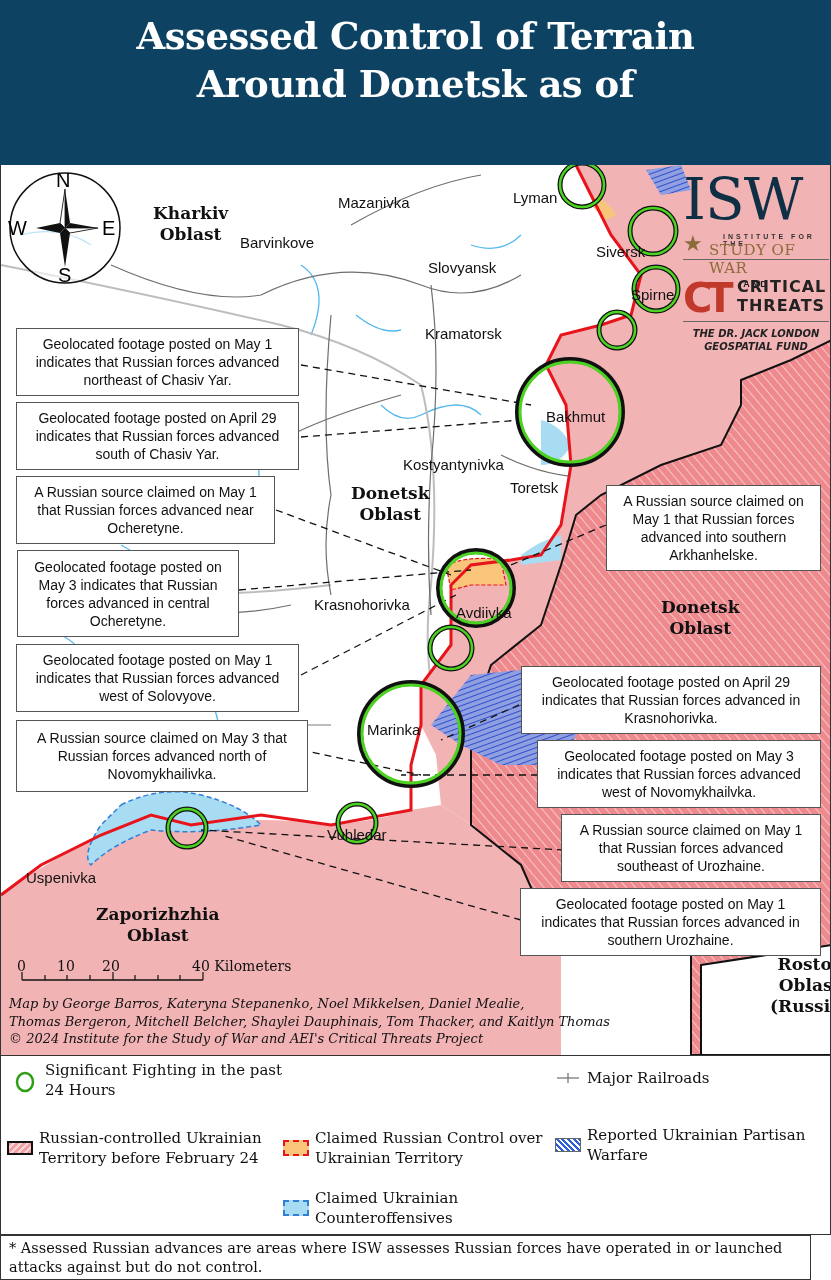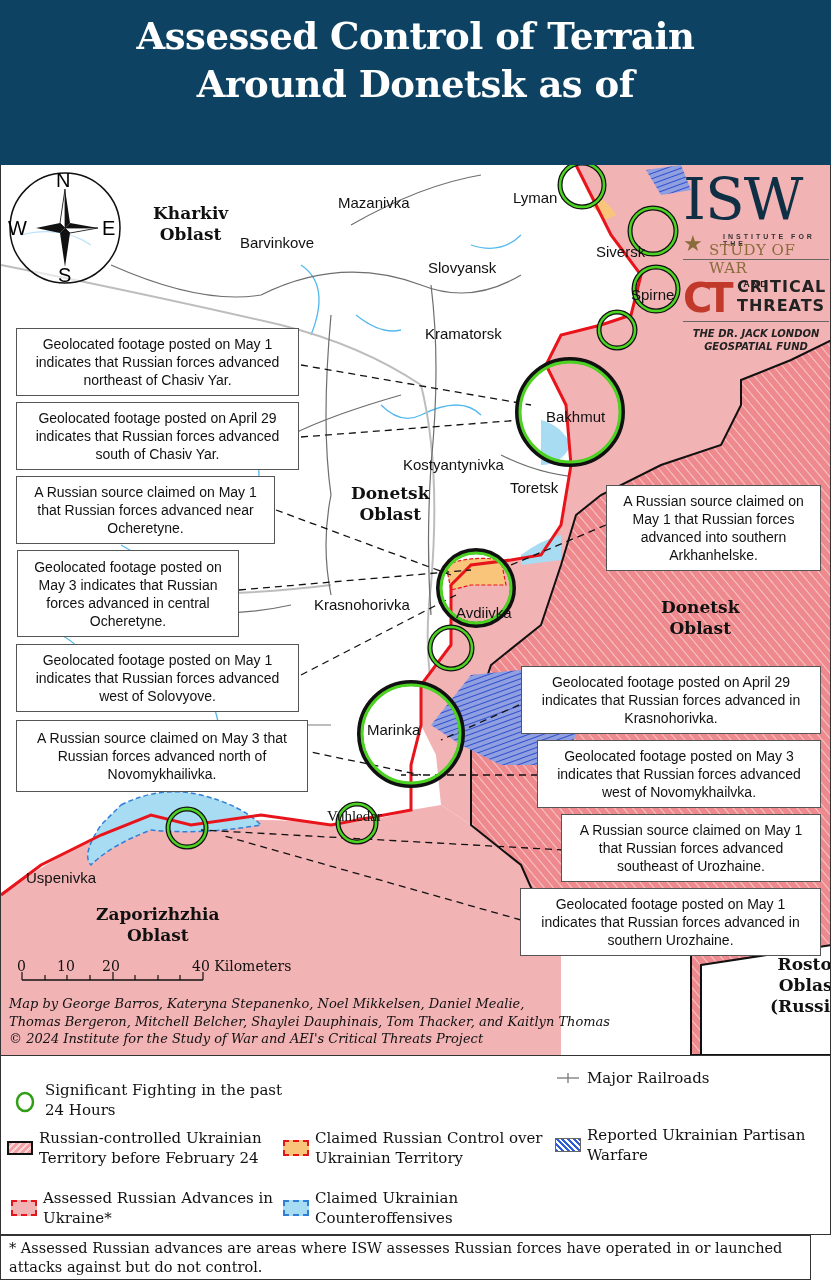--- a/index.html
+++ b/index.html
@@ -225,21 +225,21 @@
   <span class="place" style="left:427px;top:94px;">Slovyansk</span>
   <span class="place" style="left:595px;top:78px;">Siversk</span>
   <span class="place" style="left:630px;top:121px;">Spirne</span>
   <span class="place" style="left:424px;top:160px;">Kramatorsk</span>
   <span class="place" style="left:545px;top:243px;">Bakhmut</span>
   <span class="place" style="left:402px;top:291px;">Kostyantynivka</span>
   <span class="place" style="left:509px;top:314px;">Toretsk</span>
   <span class="place" style="left:313px;top:431px;">Krasnohorivka</span>
   <span class="place" style="left:455px;top:439px;">Avdiivka</span>
   <span class="place" style="left:366px;top:556px;">Marinka</span>
-  <span class="place" style="left:326px;top:643px;font-family:Liberation Serif, serif;">Vuhledar</span>
+  <span class="place" style="left:326px;top:661px;">Vuhledar</span>
   <span class="place" style="left:25px;top:704px;">Uspenivka</span>
 
   <div class="callout" style="left:15px;top:163px;width:283px;height:68px;">Geolocated footage posted on May 1 indicates that Russian forces advanced northeast of Chasiv Yar.</div>
   <div class="callout" style="left:15px;top:237px;width:283px;height:68px;">Geolocated footage posted on April 29 indicates that Russian forces advanced south of Chasiv Yar.</div>
   <div class="callout" style="left:15px;top:311px;width:259px;height:68px;">A Russian source claimed on May 1 that Russian forces advanced near Ocheretyne.</div>
   <div class="callout" style="left:16px;top:385px;width:222px;height:87px;">Geolocated footage posted on May 3 indicates that Russian forces advanced in central Ocheretyne.</div>
   <div class="callout" style="left:15px;top:479px;width:283px;height:68px;">Geolocated footage posted on May 1 indicates that Russian forces advanced west of Solovyove.</div>
   <div class="callout" style="left:15px;top:555px;width:292px;height:72px;">A Russian source claimed on May 3 that Russian forces advanced north of Novomykhailivka.</div>
   <div class="callout" style="left:605px;top:320px;width:215px;height:86px;">A Russian source claimed on May 1 that Russian forces advanced into southern Arkhanhelske.</div>
   <div class="callout" style="left:520px;top:501px;width:300px;height:68px;">Geolocated footage posted on April 29 indicates that Russian forces advanced in Krasnohorivka.</div>
@@ -269,33 +269,29 @@
   </div>
 
   <div class="credits">
     <div>Map by George Barros, Kateryna Stepanenko, Noel Mikkelsen, Daniel Mealie,</div>
     <div>Thomas Bergeron, Mitchell Belcher, Shaylei Dauphinais, Tom Thacker, and Kaitlyn Thomas</div>
     <div>© 2024 Institute for the Study of War and AEI's Critical Threats Project</div>
   </div>
 </div>
 
 <div class="legend">
-  <div class="leg-item" style="left:12px;top:24px;width:270px;justify-content:flex-end;">
+  <div class="leg-item" style="left:12px;top:4px;width:270px;justify-content:flex-end;">
     <div class="leg-sym"><svg width="26" height="22">
           <ellipse cx="12" cy="11" rx="8" ry="9" fill="none" stroke="#2f9e16" stroke-width="2.5"></ellipse>
         </svg></div>
     <div class="leg-text">Significant Fighting in the past 24 Hours</div>
   </div>
   <div class="leg-item" style="left:6px;top:72px;width:285px;">
     <div class="leg-sym" style="width:26px;height:14px;border:2.5px solid #111;box-sizing:border-box;background:repeating-linear-gradient(-45deg,#f2a0a4 0 3px,#fbd6d8 3px 5px);"></div>
     <div class="leg-text">Russian-controlled Ukrainian Territory before February 24</div>
-  </div>
-  <div class="leg-item" style="left:10px;top:132px;width:270px;">
-    <div class="leg-sym" style="width:26px;height:16px;border:2.5px dashed #e8141b;box-sizing:border-box;background:#f2b3b5;"></div>
-    <div class="leg-text">Assessed Russian Advances in Ukraine*</div>
   </div>
   <div class="leg-item" style="left:282px;top:72px;width:270px;">
     <div class="leg-sym" style="width:26px;height:16px;border:2px dashed #e8141b;box-sizing:border-box;background:#f9c57a;"></div>
     <div class="leg-text">Claimed Russian Control over Ukrainian Territory</div>
   </div>
   <div class="leg-item" style="left:282px;top:132px;width:260px;">
     <div class="leg-sym" style="width:26px;height:16px;border:2px dashed #2f7fd6;box-sizing:border-box;background:#a8dcf3;"></div>
     <div class="leg-text">Claimed Ukrainian Counteroffensives</div>
   </div>
   <div class="leg-item" style="left:554px;top:12px;width:260px;">

